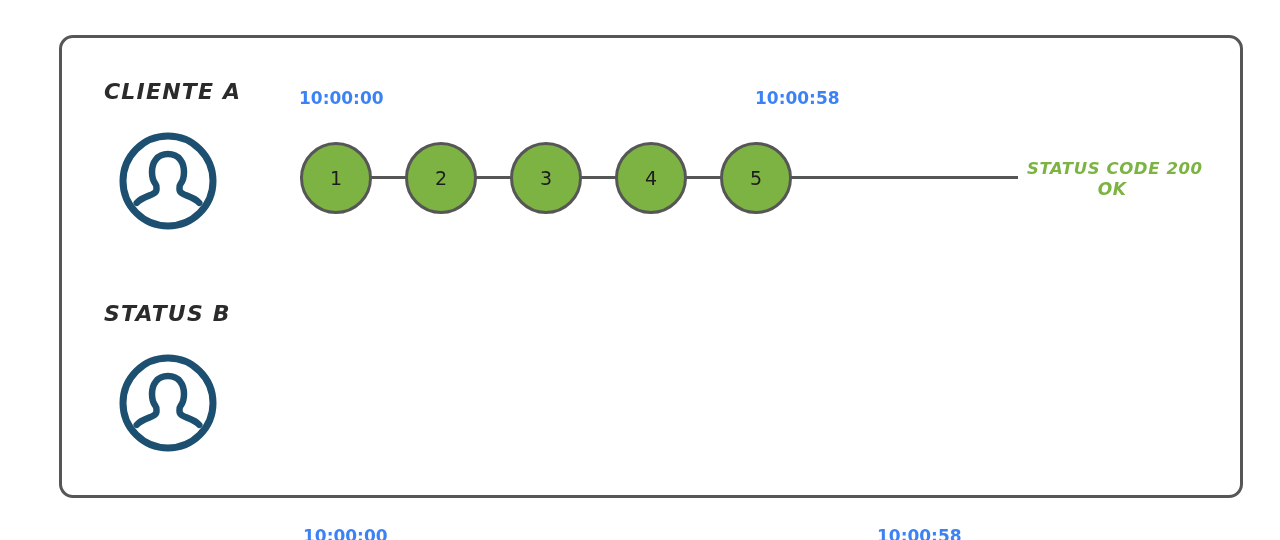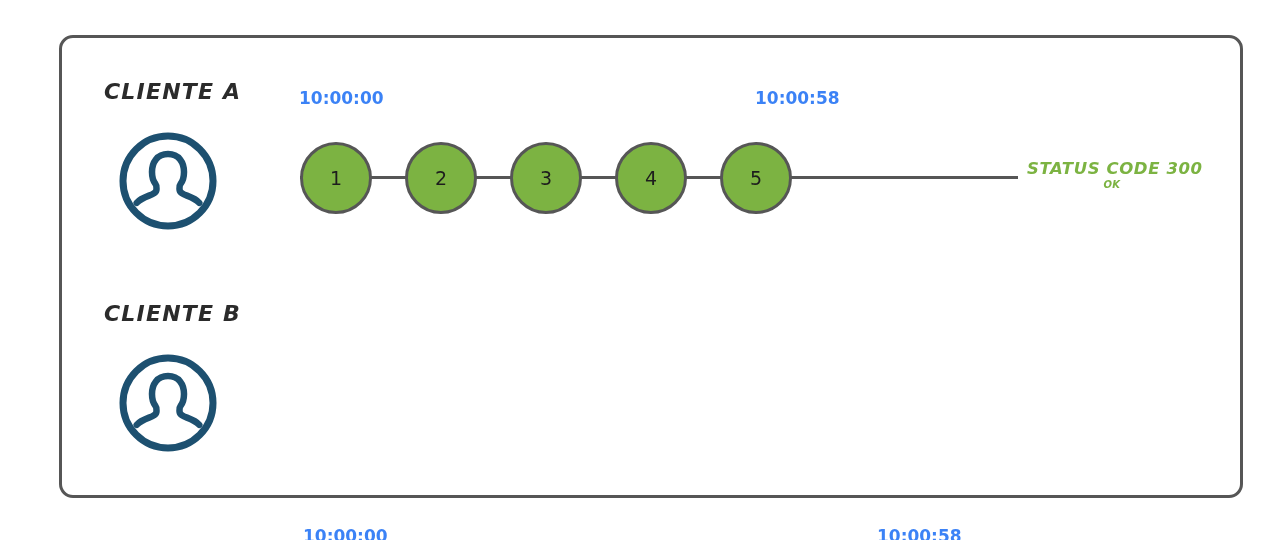--- a/index.html
+++ b/index.html
@@ -117,21 +117,21 @@
   
   .status {
     position: absolute;
     font-family: "DejaVu Sans", sans-serif;
     font-style: italic;
     font-weight: 600;
     white-space: nowrap;
     line-height: 1.22;
   }
   .status .line1 { display: block; font-size: 16.5px; letter-spacing: 0.6px; }
-  .status .line2 { display: block; font-size: 10px; letter-spacing: 0.4px; }
+  .status .line2 { display: block; font-size: 17px; letter-spacing: 0.4px; }
 
   .status-a {
     left: 1027px;
     top: 159px;
     color: #7cb342;
     text-align: center;
     width: 170px;
   }
 </style>
 </head>
@@ -170,28 +170,28 @@
     <div class="chain chain-a">
       <div class="baseline baseline-a"></div>
       <div class="node ok" style="left:0px">1</div>
       <div class="node ok" style="left:105px">2</div>
       <div class="node ok" style="left:210px">3</div>
       <div class="node ok" style="left:315px">4</div>
       <div class="node ok" style="left:420px">5</div>
     </div>
 
     <div class="status status-a">
-      <span class="line1">STATUS CODE 300</span>
+      <span class="line1">STATUS CODE 200</span>
       <span class="line2">OK</span>
     </div>
   </div>
 
   <div class="row row-b">
 
-    <div class="client-label">CLIENTE B</div>
+    <div class="client-label">STATUS B</div>
 
     <div class="avatar">
       <svg viewBox="0 0 100 100" xmlns="http://www.w3.org/2000/svg">
         <circle cx="50" cy="50" r="45" fill="none" stroke="#1d5070" stroke-width="7"></circle>
         <path d="M50 23
                  c -11 0 -16 8.5 -16 18
                  c 0 6 1.5 9.5 3.5 12
                  c 1.2 1.5 1 3.2 1 5.2
                  c 0 3.2 -2.8 4.6 -7.5 6.4
                  c -5.2 2 -9.6 4.2 -12.3 7.2

